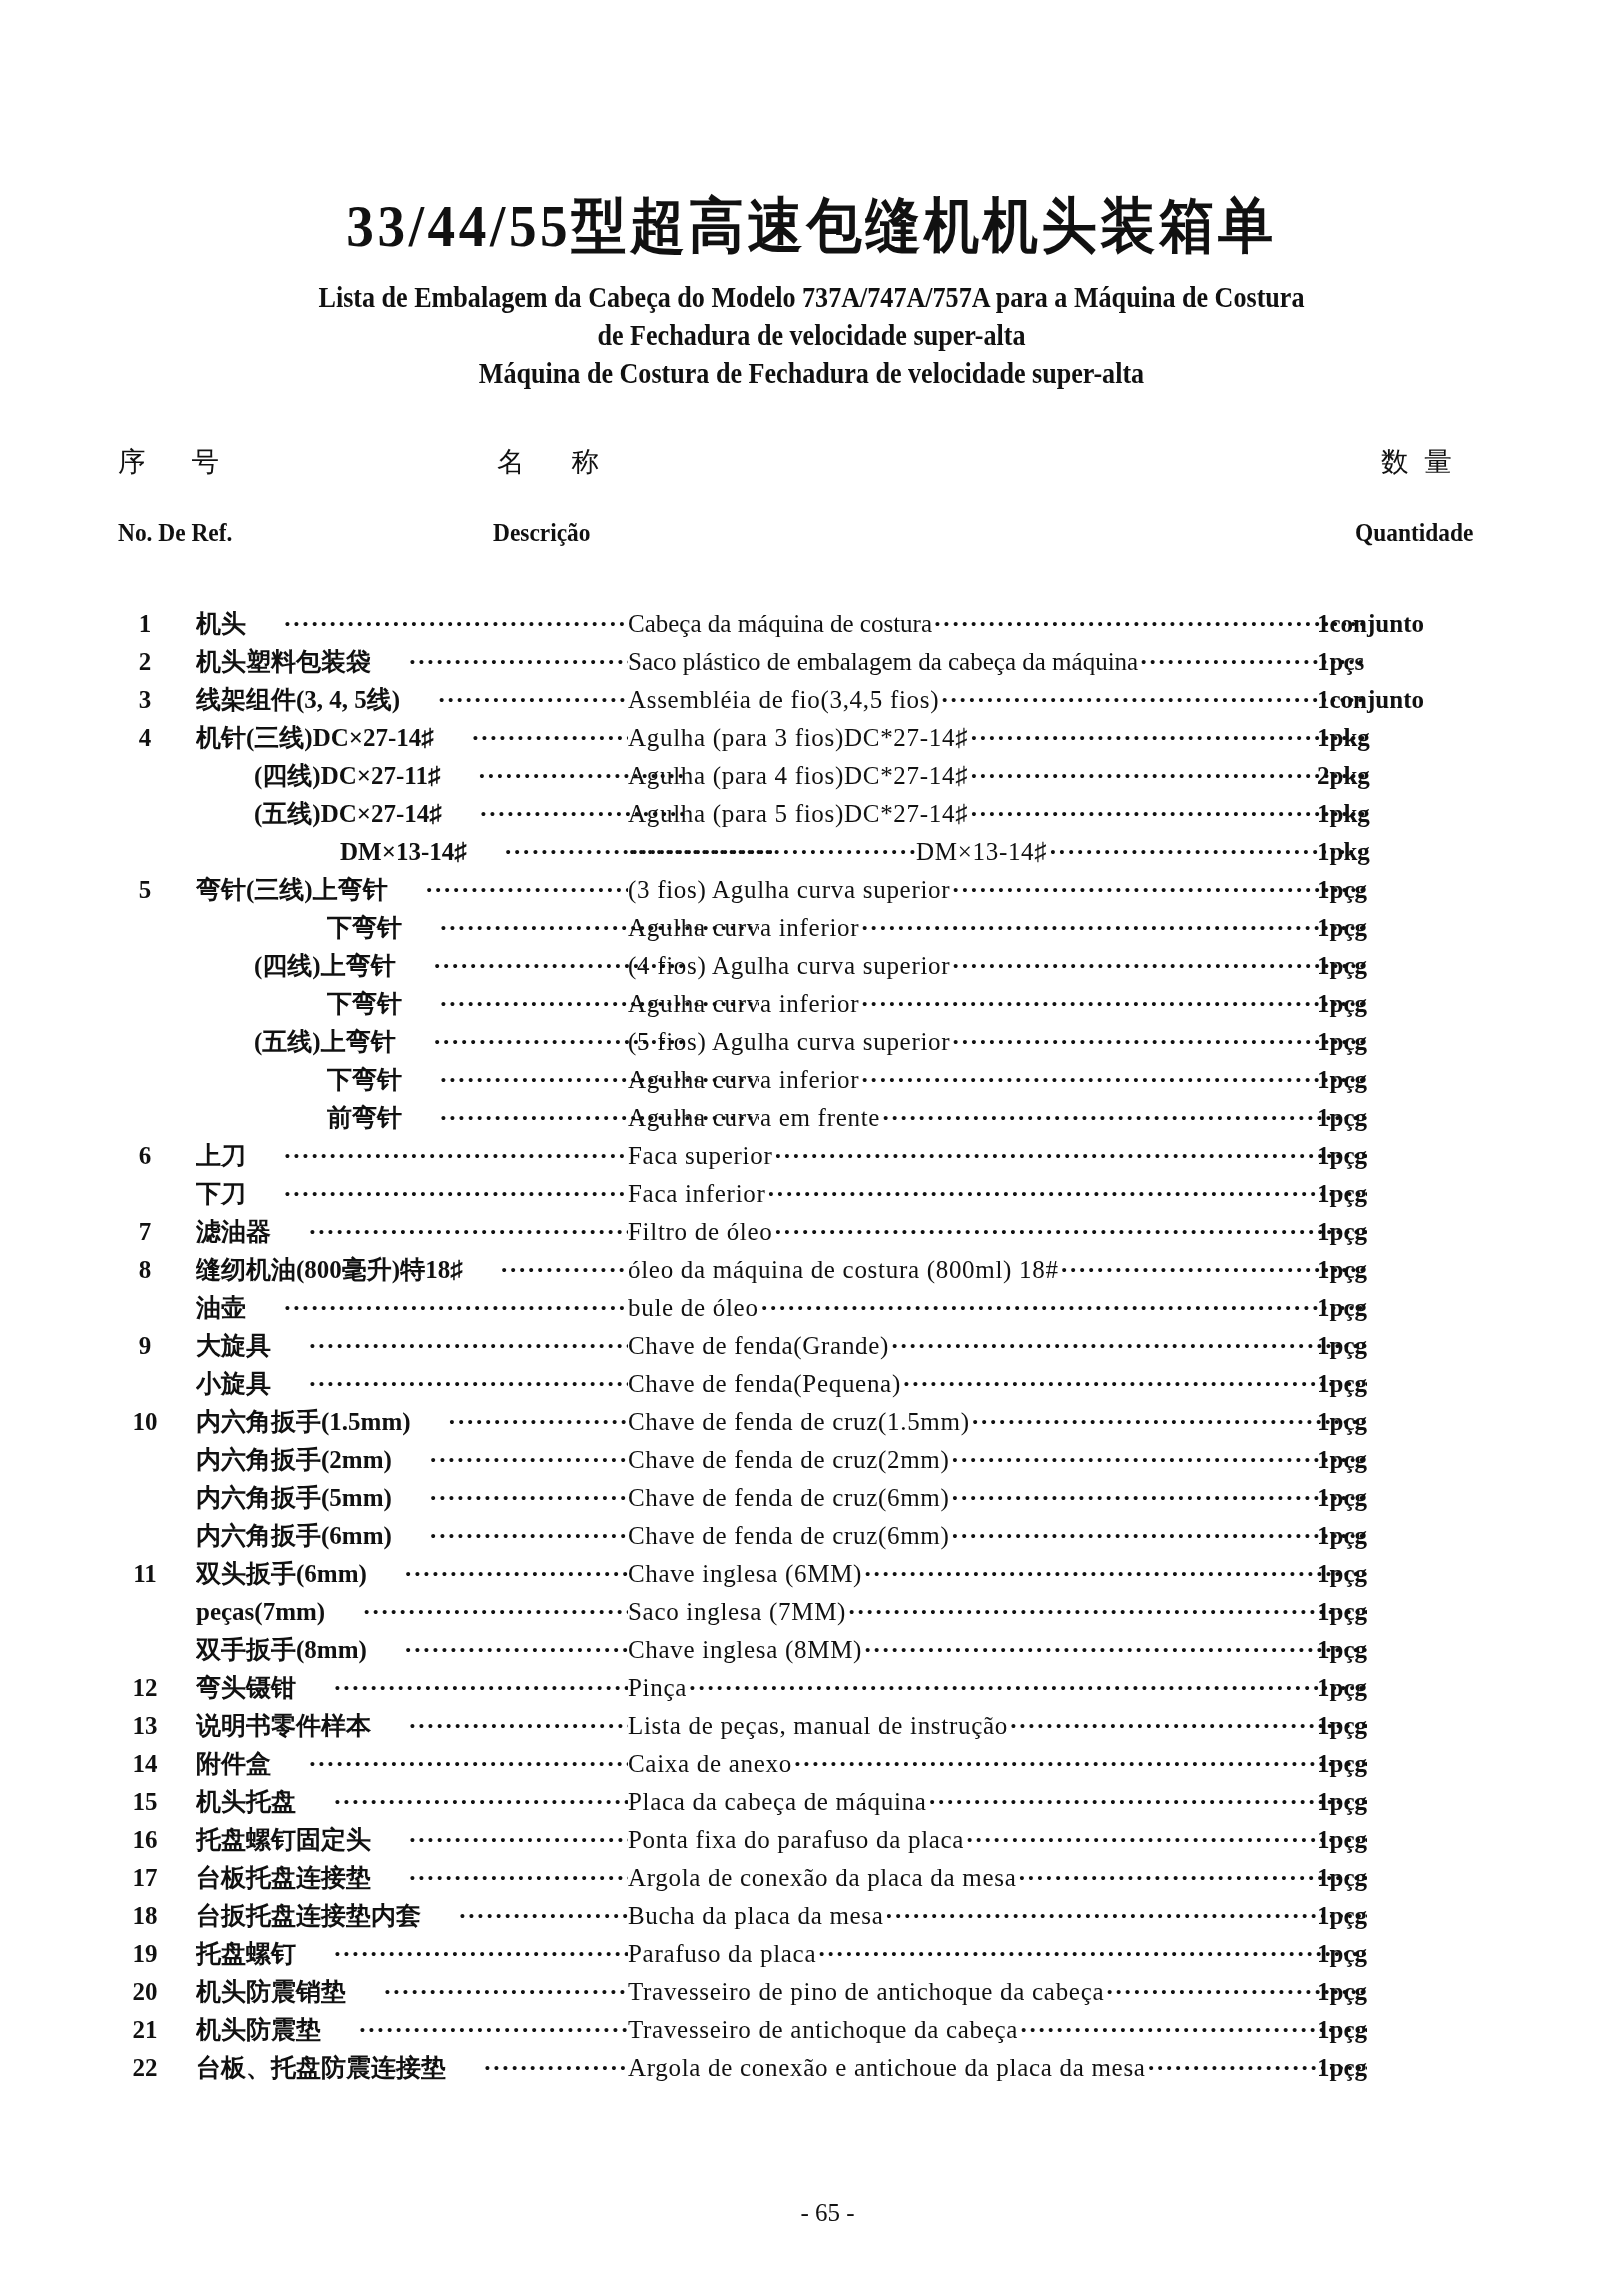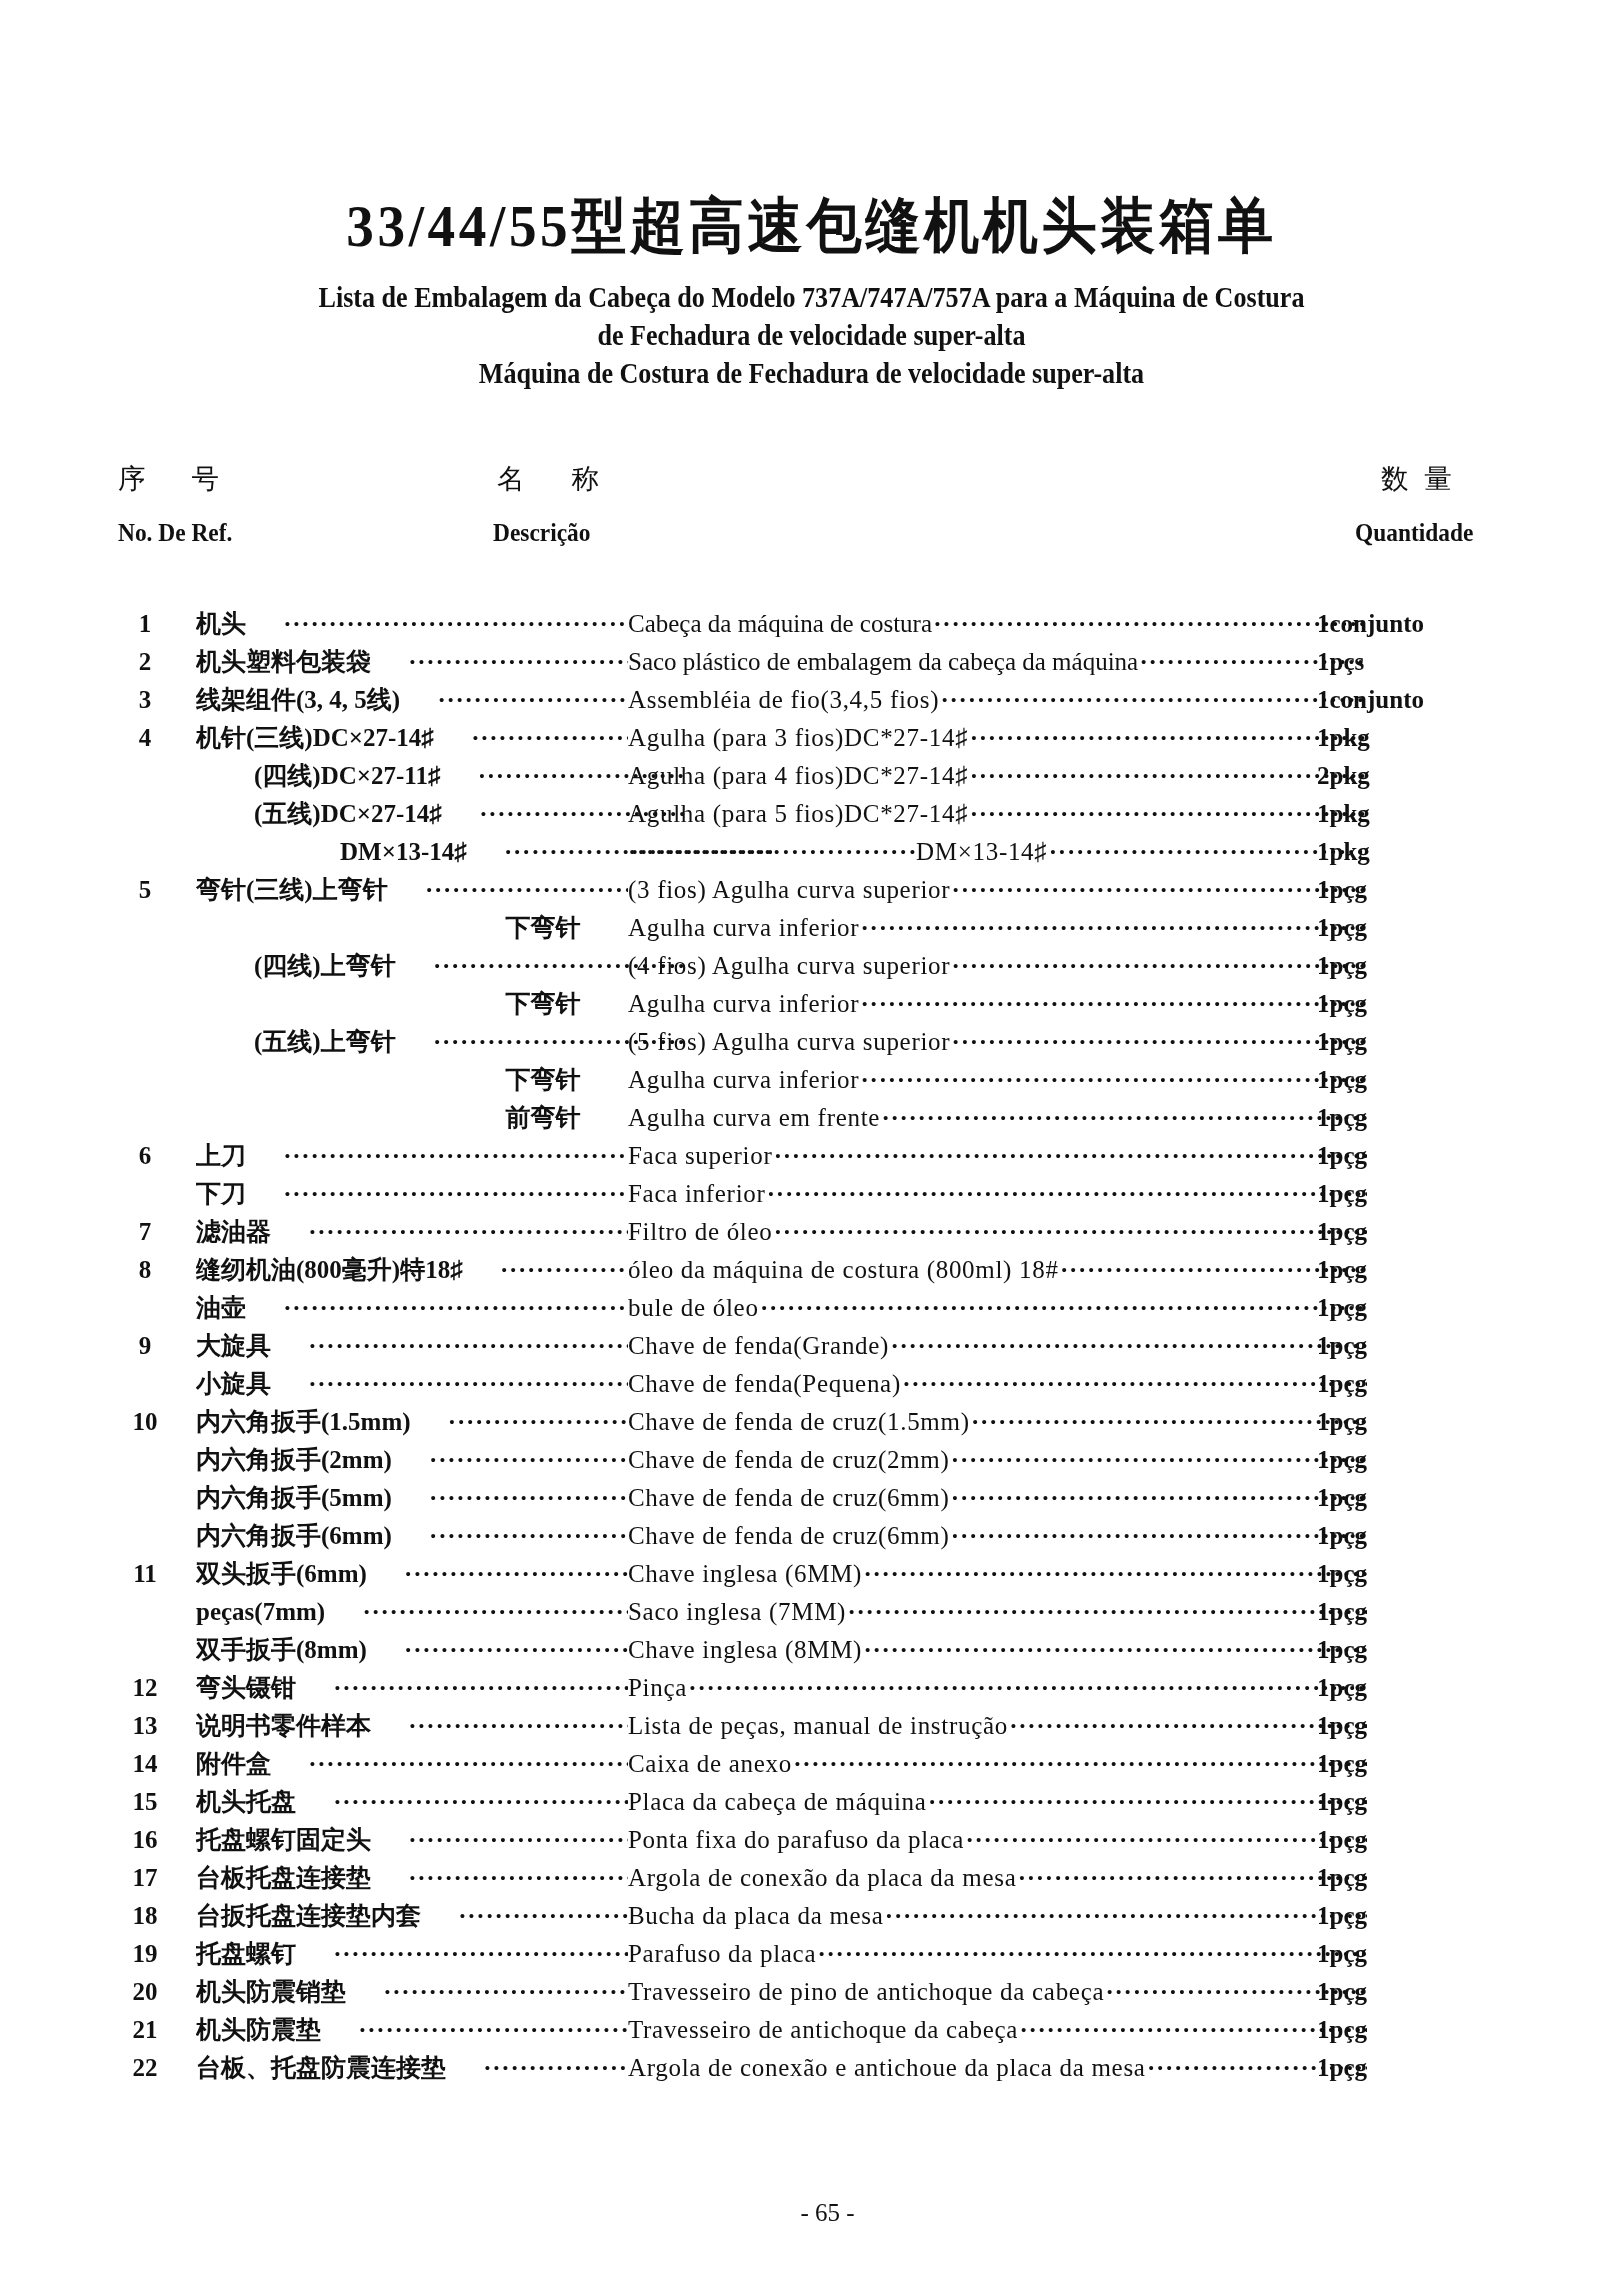--- a/index.html
+++ b/index.html
@@ -16,21 +16,21 @@
   }
   .subtitle {
     position: absolute; left: 0; width: 1623px; text-align: center;
     font-size: 29px; font-weight: bold;
     transform: scaleX(0.9);
   }
   .sub1 { top: 281px; }
   .sub2 { top: 319px; }
   .sub3 { top: 357px; }
 
-  .hdr-cn { position: absolute; top: 461px; font-size: 27.5px; }
+  .hdr-cn { position: absolute; top: 444px; font-size: 27.5px; }
   .hdr-pt { position: absolute; top: 518px; font-size: 26px; font-weight: bold; transform-origin: left; transform: scaleX(0.9); }
   .hdr-cn-no { left: 118px; letter-spacing: 46px; }
   .hdr-cn-desc { left: 497px; letter-spacing: 47px; }
   .hdr-cn-qty { left: 1381px; letter-spacing: 15.7px; }
   .hdr-pt-no { left: 118px; }
   .hdr-pt-desc { left: 493px; }
   .hdr-pt-qty { left: 1355px; }
 
   .rows { position: absolute; left: 0; top: 605px; width: 1623px; }
   .row {
@@ -66,21 +66,21 @@
   .pt-lead-left::after {
     content: "··························································";
     position: absolute; left: 0; top: 0; letter-spacing: 0.7px; font-weight: bold;
   }
   .qty {
     position: absolute; left: 1317px; font-weight: bold;
   }
   .indent-1 { padding-left: 0; }
   .indent-2 { padding-left: 58px; }
   .indent-3 { padding-left: 144px; }
-  .indent-4 { padding-left: 131px; flex-direction: column; }
+  .indent-4 { padding-left: 131px; }
 
   .page-no {
     position: absolute; top: 2199px; left: 16px; width: 1623px; text-align: center;
     font-size: 25px;
     font-family: "Liberation Serif", "DejaVu Serif", serif;
   }
 </style>
 </head>
 <body>
 

